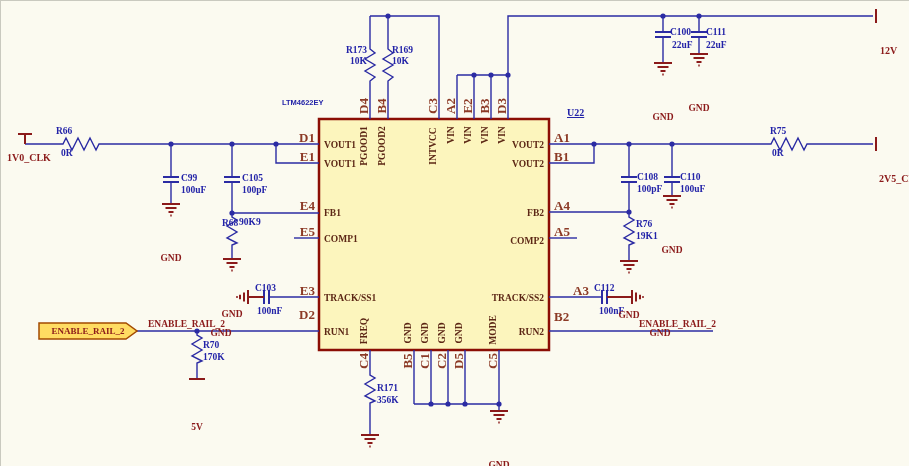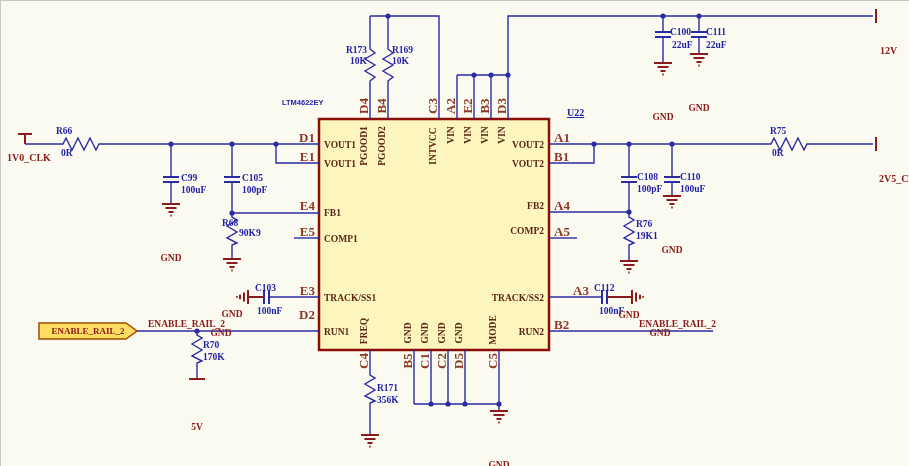--- a/index.html
+++ b/index.html
@@ -160,26 +160,26 @@
 <span class="t name ml" style="left:323px;top:212px">FB1</span>
 <span class="t name ml" style="left:323px;top:238px">COMP1</span>
 <span class="t name ml" style="left:323px;top:297px">TRACK/SS1</span>
 <span class="t name ml" style="left:323px;top:331px">RUN1</span>
 
 <span class="t des" style="left:553px;top:132px">A1</span>
 <span class="t des" style="left:553px;top:151px">B1</span>
 <span class="t des" style="left:553px;top:200px">A4</span>
 <span class="t des" style="left:553px;top:226px">A5</span>
 <span class="t des" style="left:572px;top:285px">A3</span>
-<span class="t des" style="left:553px;top:319px">B2</span>
+<span class="t des" style="left:553px;top:311px">B2</span>
 
 <span class="t name mr" style="left:543px;top:144px">VOUT2</span>
 <span class="t name mr" style="left:543px;top:163px">VOUT2</span>
-<span class="t name mr" style="left:543px;top:205px">FB2</span>
-<span class="t name mr" style="left:543px;top:230px">COMP2</span>
+<span class="t name mr" style="left:543px;top:212px">FB2</span>
+<span class="t name mr" style="left:543px;top:240px">COMP2</span>
 <span class="t name mr" style="left:543px;top:297px">TRACK/SS2</span>
 <span class="t name mr" style="left:543px;top:331px">RUN2</span>
 
 <span class="t des v" style="left:363px;top:105px">D4</span>
 <span class="t des v" style="left:381px;top:105px">B4</span>
 <span class="t des v" style="left:432px;top:105px">C3</span>
 <span class="t des v" style="left:450px;top:105px">A2</span>
 <span class="t des v" style="left:467px;top:105px">E2</span>
 <span class="t des v" style="left:484px;top:105px">B3</span>
 <span class="t des v" style="left:501px;top:105px">D3</span>
@@ -208,21 +208,21 @@
 
 <span class="t blue" style="left:55px;top:125px">R66</span>
 <span class="t blue" style="left:60px;top:147px">0R</span>
 <span class="t blue" style="left:769px;top:125px">R75</span>
 <span class="t blue" style="left:771px;top:147px">0R</span>
 <span class="t blue dr" style="left:366px;top:44px">R173</span>
 <span class="t blue dr" style="left:366px;top:55px">10K</span>
 <span class="t blue" style="left:391px;top:44px">R169</span>
 <span class="t blue" style="left:391px;top:55px">10K</span>
 <span class="t blue" style="left:221px;top:217px">R68</span>
-<span class="t blue" style="left:238px;top:227px">90K9</span>
+<span class="t blue" style="left:238px;top:216px">90K9</span>
 <span class="t blue" style="left:635px;top:218px">R76</span>
 <span class="t blue" style="left:635px;top:230px">19K1</span>
 <span class="t blue" style="left:202px;top:339px">R70</span>
 <span class="t blue" style="left:202px;top:351px">170K</span>
 <span class="t blue" style="left:376px;top:382px">R171</span>
 <span class="t blue" style="left:376px;top:394px">356K</span>
 
 <span class="t blue" style="left:180px;top:172px">C99</span>
 <span class="t blue" style="left:180px;top:184px">100uF</span>
 <span class="t blue" style="left:241px;top:172px">C105</span>

